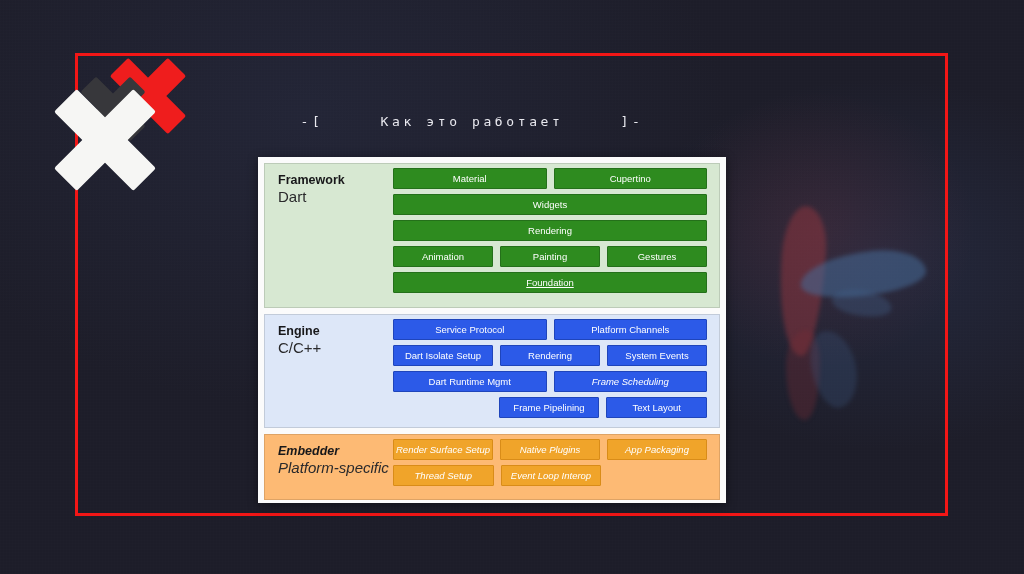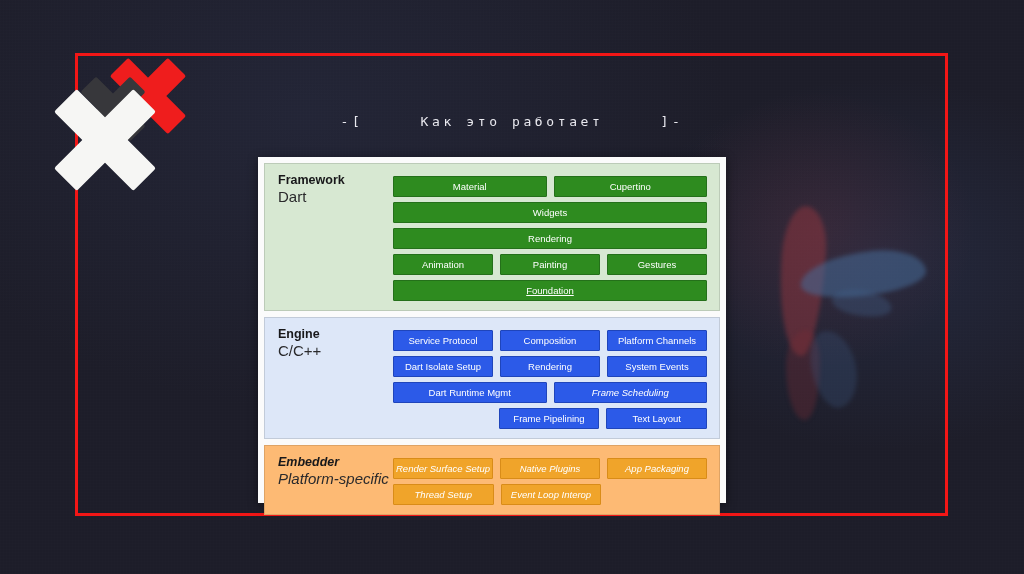--- a/index.html
+++ b/index.html
@@ -114,21 +114,21 @@
   #x-dark  { left: 24px; top: 2px;  width: 74px; height: 74px; }
   #x-dark  span { background: #37373b; width: 70px; height: 22px; }
   #x-white { left: -3px; top: 14px; width: 112px; height: 112px; }
   #x-white span { background: #f6f6f4; width: 112px; height: 32px; }
 
   
   #slide-title {
     position: absolute;
     left: 0;
     top: 114px;
-    width: 1024px;
+    width: 944px;
     text-align: center;
     color: #e9e9ef;
     font-size: 13px;
     letter-spacing: 3.6px;
     font-family: "DejaVu Sans Mono", "Liberation Mono", monospace;
     white-space: pre;
   }
 
   
   #arch-card {
@@ -166,21 +166,21 @@
   .layer-sub {
     font-size: 15px;
     color: #2a2a2c;
     margin-top: 1px;
   }
   .layer-rows {
     flex: 1;
     display: flex;
     flex-direction: column;
     gap: 5px;
-    padding: 12px 12px 9px 0;
+    padding: 4px 12px 9px 0;
     box-sizing: border-box;
   }
   .row {
     display: flex;
     gap: 7px;
   }
   .chip {
     height: 19px;
     line-height: 19px;
     text-align: center;
@@ -270,21 +270,20 @@
     </div>
 
     <div class="layer" id="layer-engine">
       <div class="layer-label">
         <div class="layer-title">Engine</div>
         <div class="layer-sub">C/C++</div>
       </div>
       <div class="layer-rows">
           <div class="row">
             <div class="chip" style="flex: 1 1 0px;">Service Protocol</div>
-            <div class="chip" style="flex: 1 1 0px;">Composition</div>
             <div class="chip" style="flex: 1 1 0px;">Platform Channels</div>
           </div>
           <div class="row">
             <div class="chip" style="flex: 1 1 0px;">Dart Isolate Setup</div>
             <div class="chip" style="flex: 1 1 0px;">Rendering</div>
             <div class="chip" style="flex: 1 1 0px;">System Events</div>
           </div>
           <div class="row">
             <div class="chip" style="flex: 1 1 0px;">Dart Runtime Mgmt</div>
             <div class="chip" style="flex: 1 1 0px; font-style: italic;">Frame Scheduling</div>

